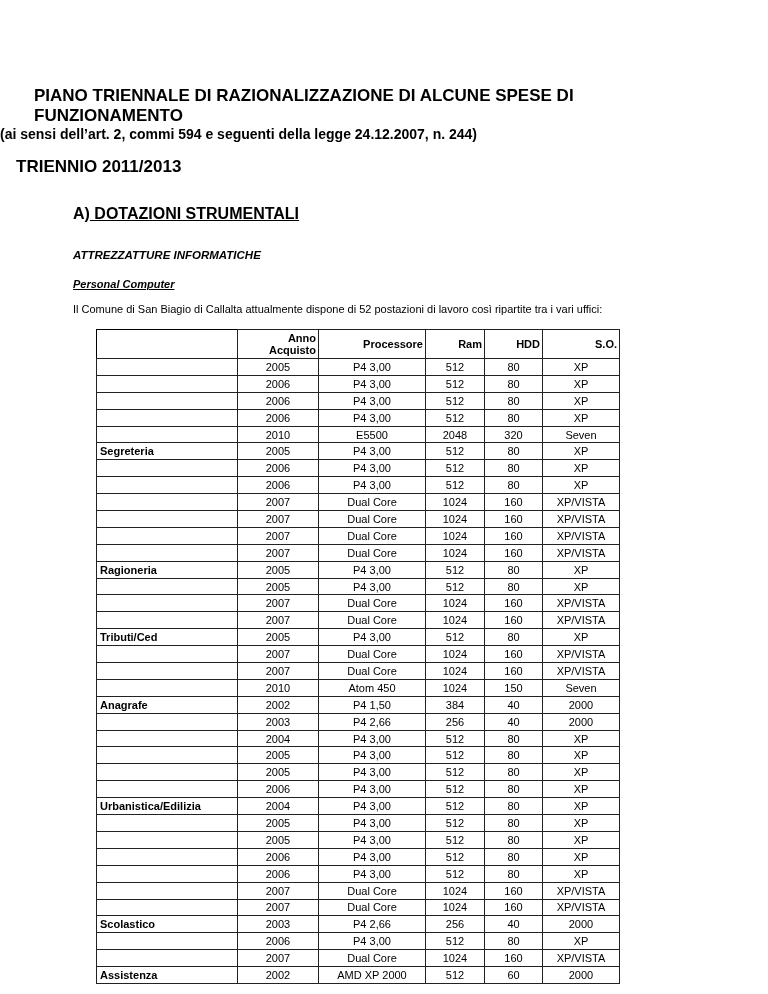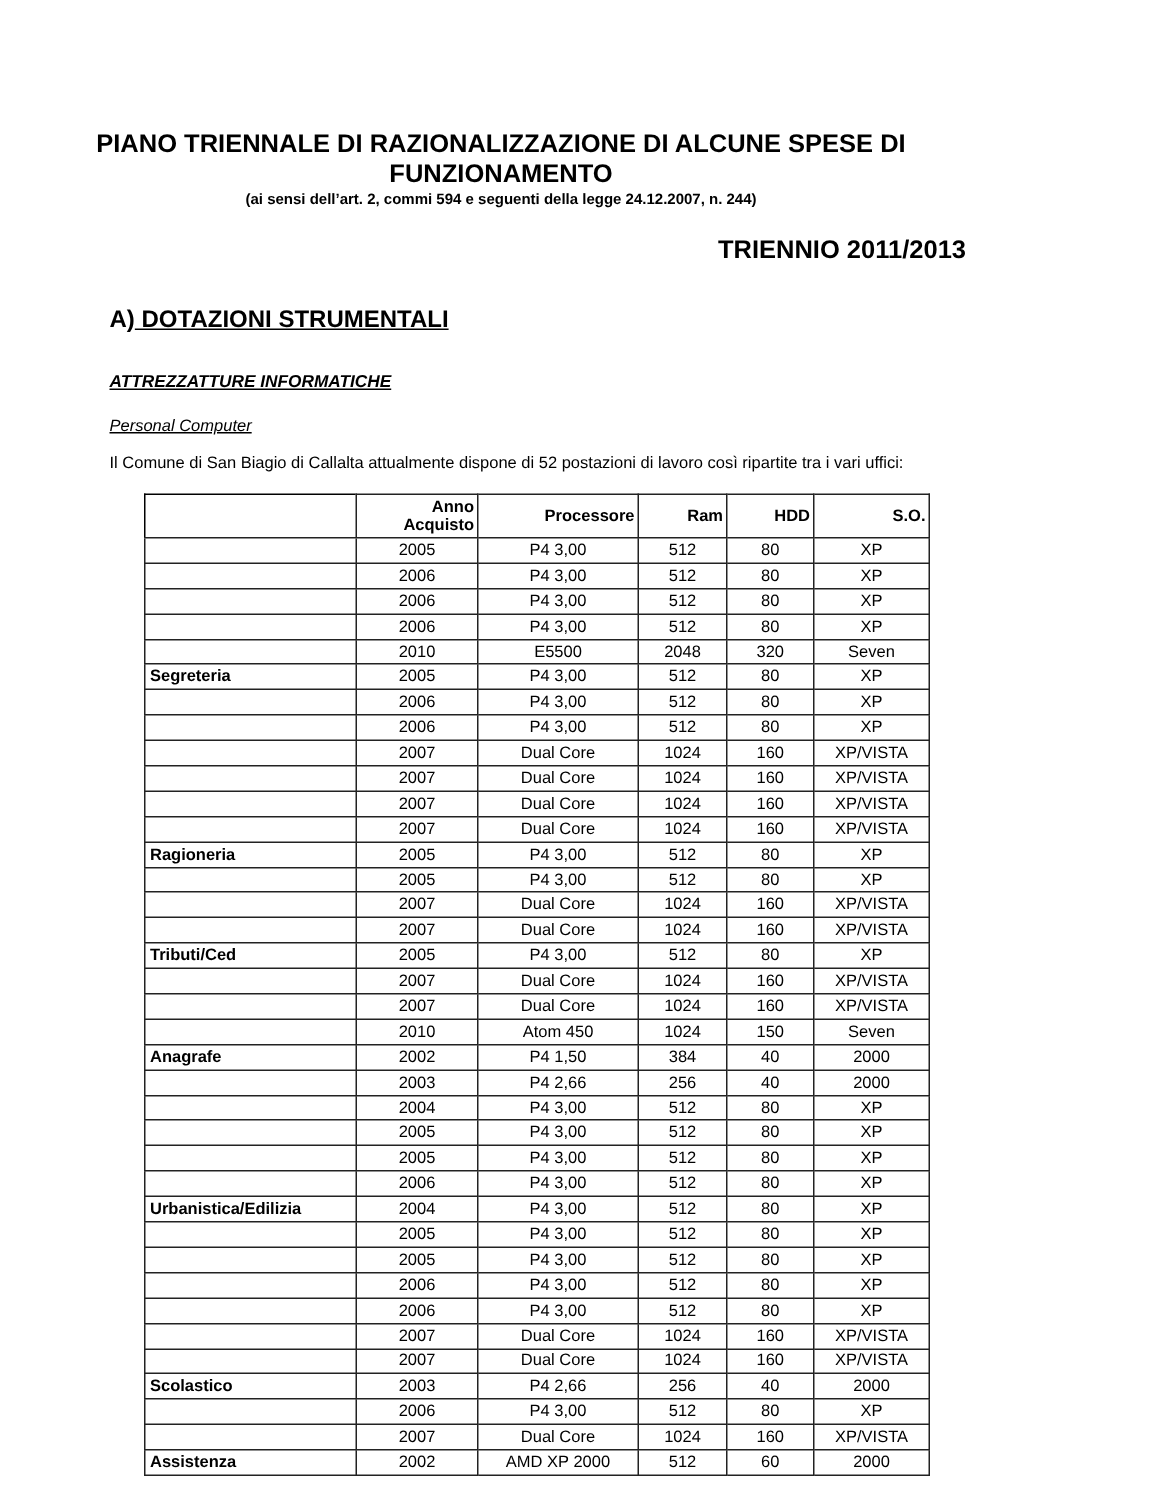--- a/index.html
+++ b/index.html
@@ -1,27 +1,27 @@
 <!DOCTYPE html>
 <html><head>
 <meta charset="utf-8">
 <style>
   html, body { margin: 0; padding: 0; background: #ffffff; }
   body { width: 768px; height: 994px; position: relative; overflow: hidden;
          font-family: "Liberation Sans", sans-serif; color: #000; }
-  .title-block { position: absolute; left: 0; width: 668px; top: 86px; text-align: center; }
+  .title-block { position: absolute; left: 0; width: 668px; top: 86px; text-align: left; }
   .doc-title { font-weight: bold; font-size: 17px; line-height: 20px; margin: 0 auto; width: 600px; }
-  .doc-subtitle { font-weight: bold; font-size: 10px; line-height: 14px; margin-top: 1px; }
-  .triennio { position: absolute; left: 0; width: 644px; top: 157px; text-align: right;
+  .doc-subtitle { font-weight: bold; font-size: 14px; line-height: 14px; margin-top: 1px; }
+  .triennio { position: absolute; left: 16px; width: 644px; top: 157px; text-align: left;
               font-weight: bold; font-size: 17px; }
   .section-a { position: absolute; left: 73px; top: 205px; font-weight: bold; font-size: 16px; }
   .section-a .ul { text-decoration: underline; }
   .sub-heading { position: absolute; left: 73px; top: 249px; font-weight: bold; font-style: italic;
-                 font-size: 11.5px; text-decoration: underline; }
-  .sub-sub-heading { position: absolute; left: 73px; top: 278px; font-weight: normal; font-style: italic;
+                 font-size: 11.5px; }
+  .sub-sub-heading { position: absolute; left: 73px; top: 278px; font-weight: bold; font-style: italic;
                      font-size: 11px; text-decoration: underline; text-align: center; }
   .intro { position: absolute; left: 73px; top: 303px; font-size: 11px; }
   table.inv { position: absolute; left: 96px; top: 329px; border-collapse: collapse;
               font-size: 11px; line-height: 12px; }
   table.inv td, table.inv th { border: 1px solid #222; padding: 0 2px; height: 15.9px; }
   table.inv th { font-weight: bold; text-align: right; height: 28px; line-height: 12px; }
   table.inv th.blank { border: none; border-bottom: 1px solid #222; }
   table.inv td.office { font-weight: bold; text-align: left; padding-left: 3px; }
   table.inv td.c { text-align: center; }
   table.inv { border: 1.5px solid #000; }

